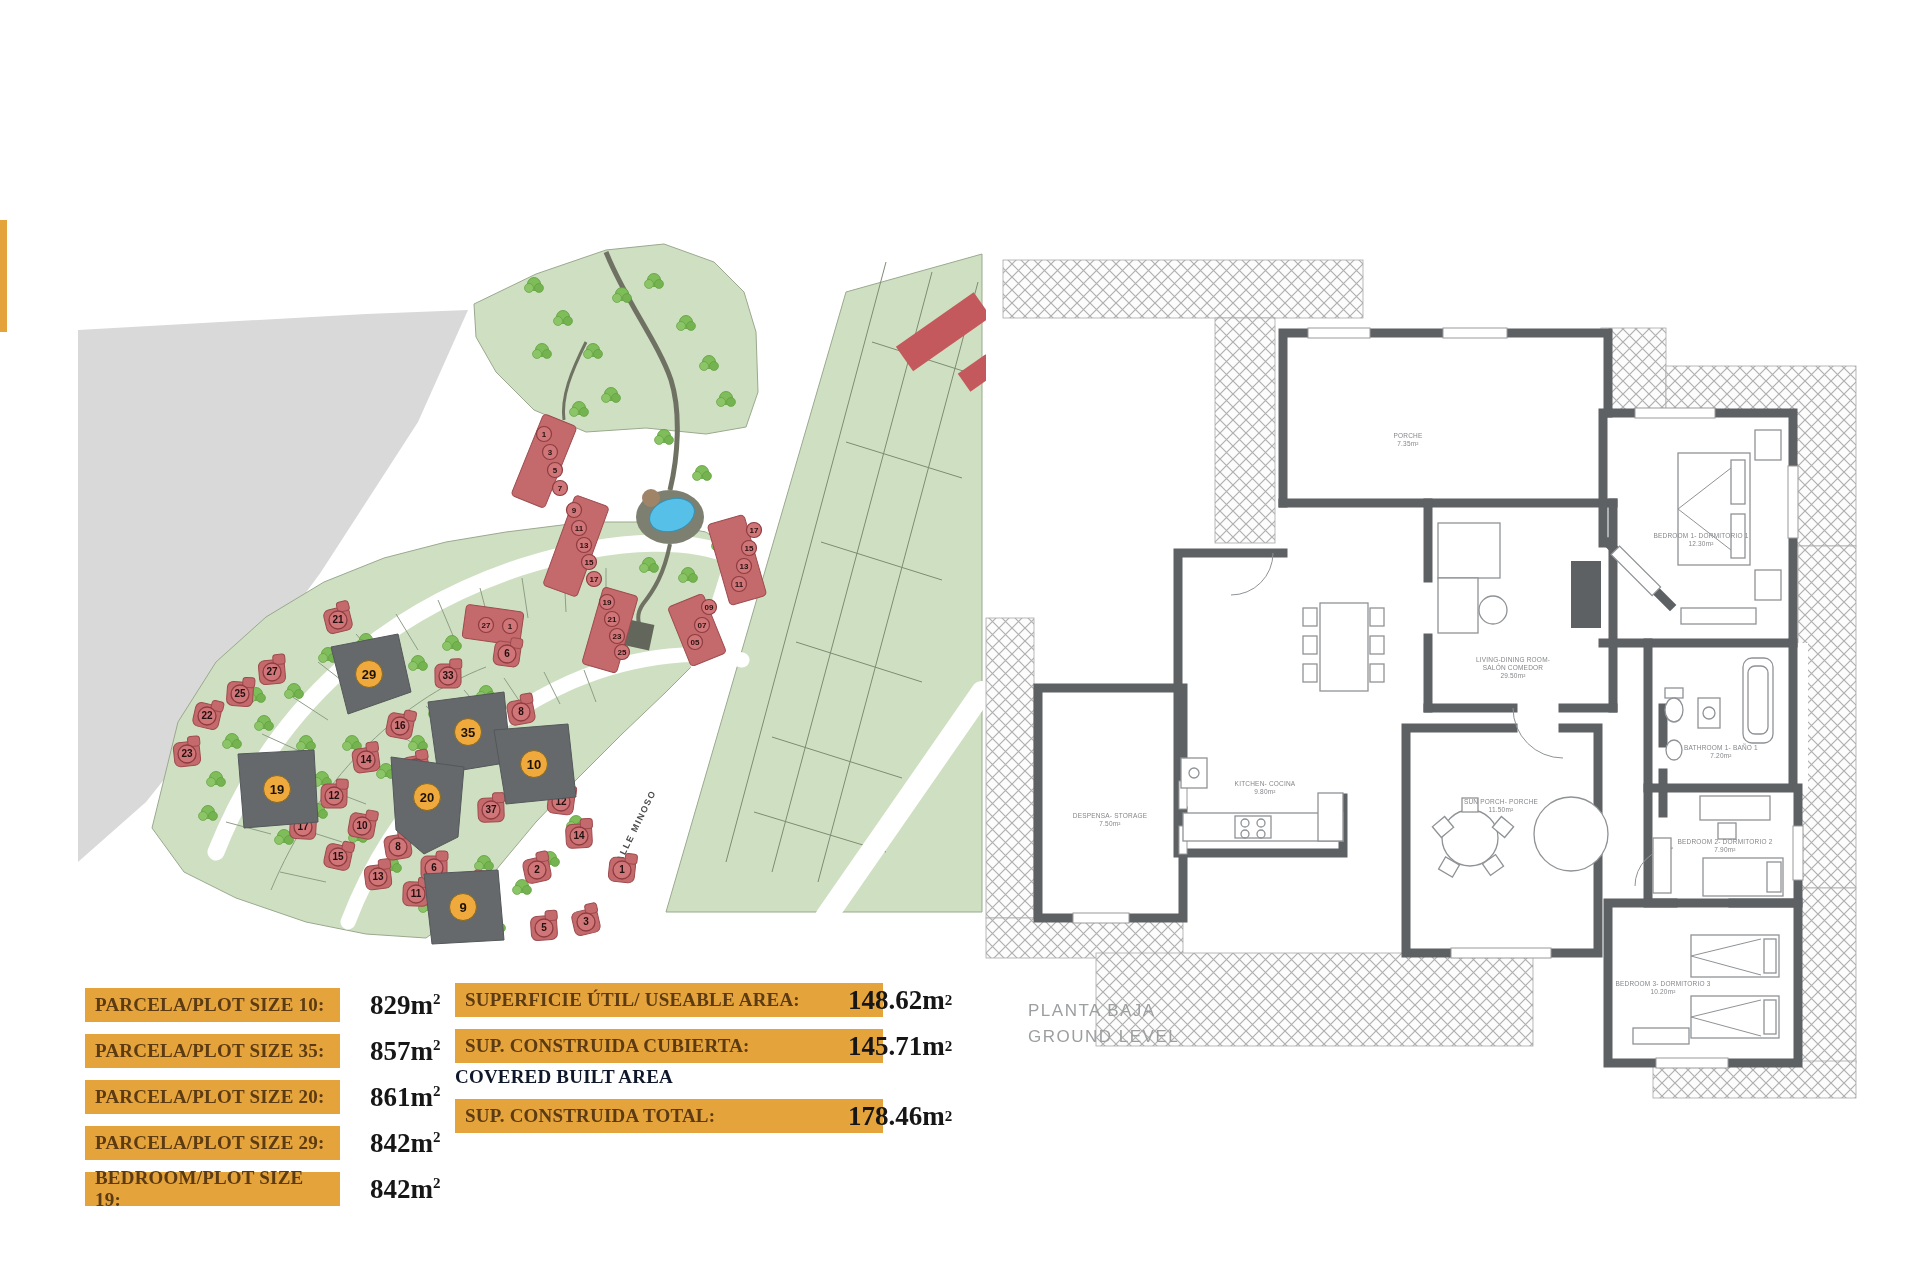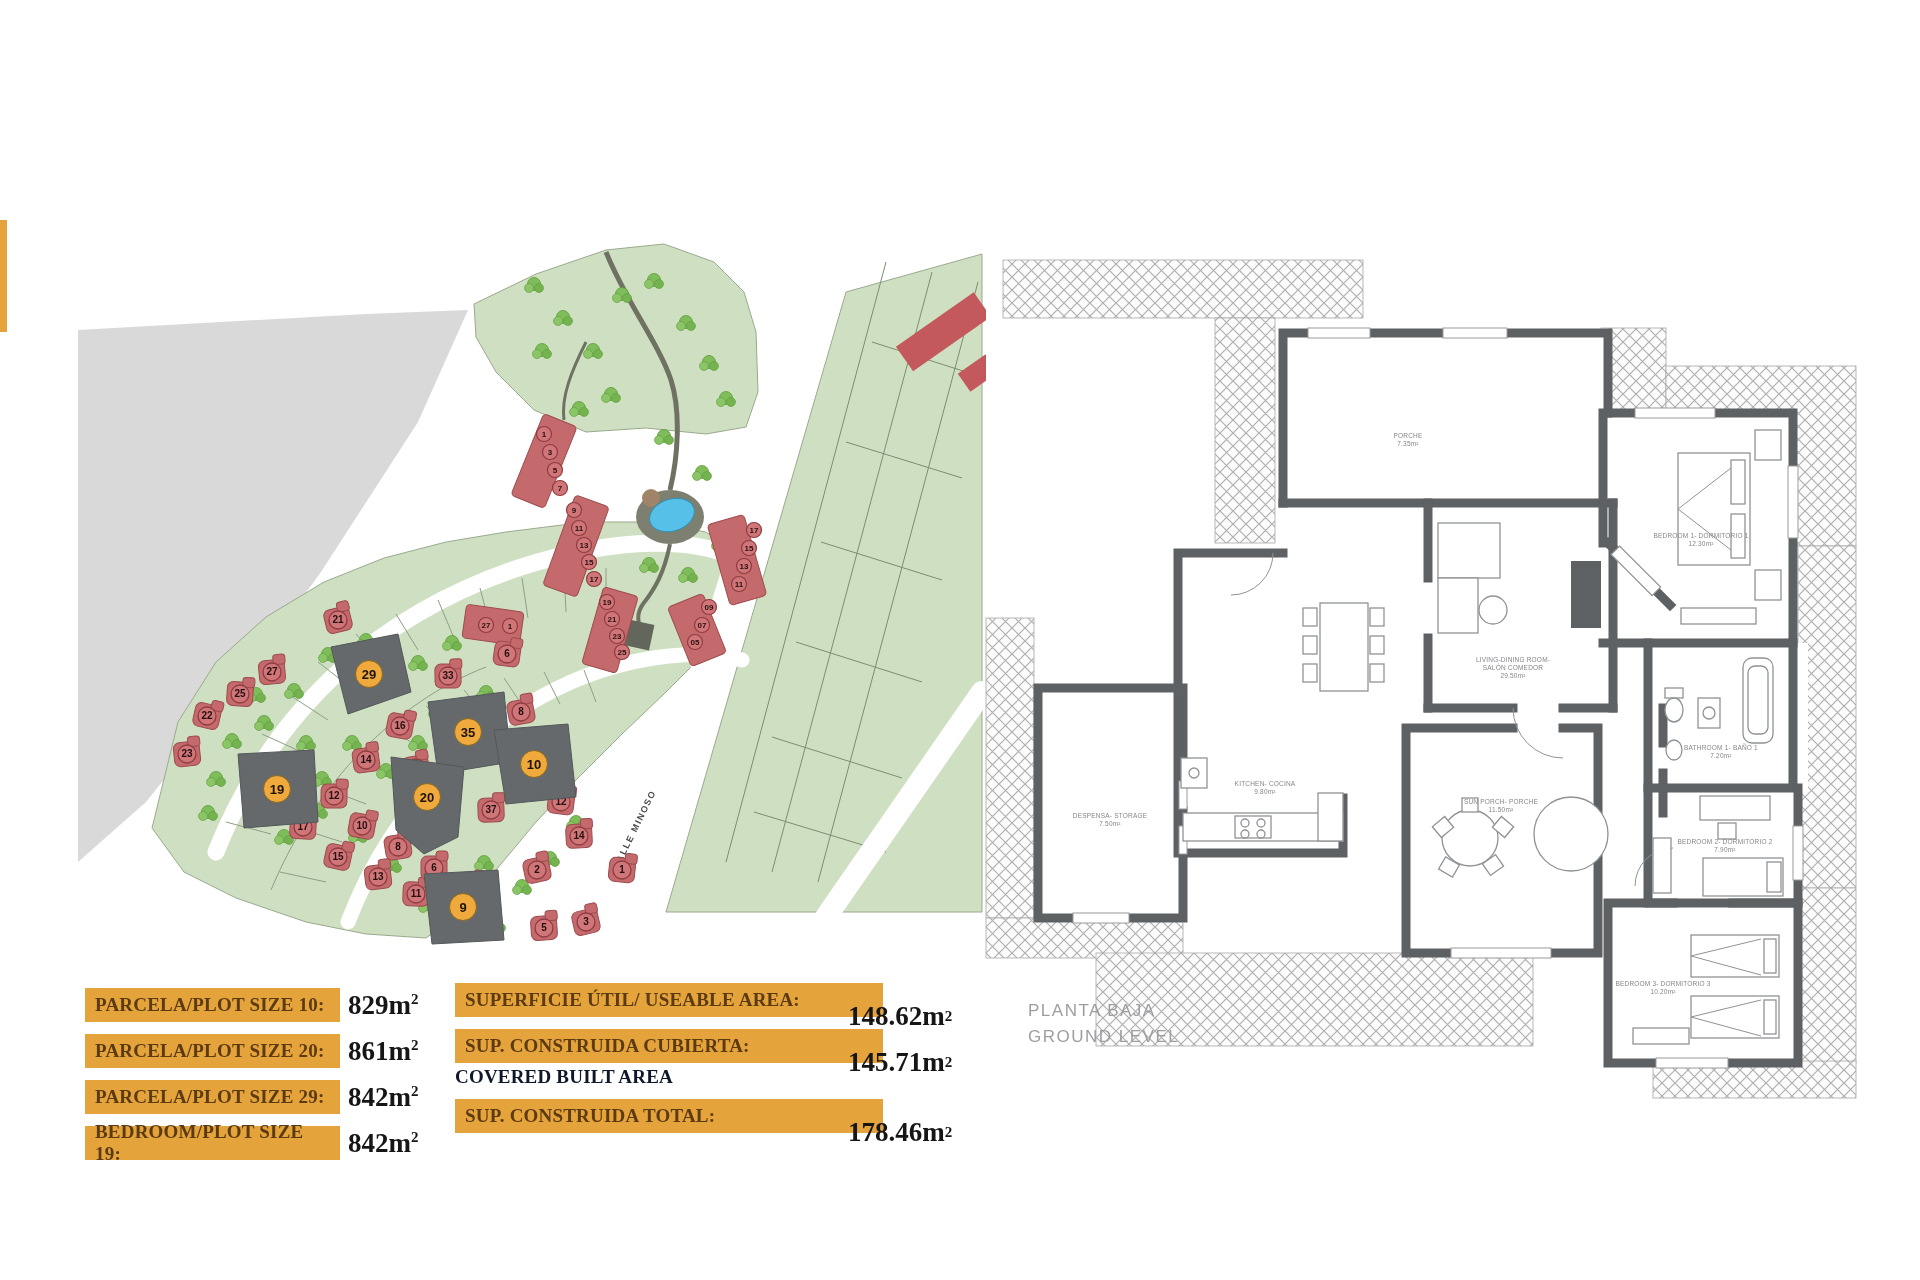--- a/index.html
+++ b/index.html
@@ -12,26 +12,26 @@
   #page{position:relative;width:1920px;height:1280px;background:#fff;overflow:hidden;
         font-family:"Liberation Serif",serif;}
   #accent-bar{position:absolute;left:0;top:220px;width:7px;height:112px;background:var(--table_orange);}
   svg{position:absolute;}
   .cellrow{display:flex;align-items:center;margin-bottom:12px;}
   .ocell{background:var(--table_orange);color:var(--table_text);font-weight:bold;
          font-size:19px;height:34px;display:flex;align-items:center;padding:0 8px 0 10px;
          box-sizing:border-box;letter-spacing:.2px;}
   #plot-table{position:absolute;left:85px;top:988px;width:460px;}
   #plot-table .ocell{width:255px;}
-  .val{color:var(--value_text);font-weight:bold;font-size:27px;margin-left:8px;white-space:nowrap;}
+  .val{color:var(--value_text);font-weight:bold;font-size:27px;margin-left:30px;white-space:nowrap;}
   .val sup{font-size:15px;}
   #area-table{position:absolute;left:455px;top:983px;width:540px;}
   .arow{position:relative;}
   .arow .ocell{width:428px;}
-  .arow .val{position:absolute;left:393px;top:16px;height:34px;display:flex;align-items:center;margin-left:0;}
+  .arow .val{position:absolute;left:393px;top:0;height:34px;display:flex;align-items:center;margin-left:0;}
   .sublab{color:#0f172a;font-weight:bold;font-size:19px;margin:3px 0 11px 0;letter-spacing:.2px;}
   .mb12{margin-bottom:12px;}
   text{font-family:"Liberation Sans",sans-serif;}
   .roomlabel{fill:var(--label_gray);font-size:6.5px;letter-spacing:.2px;}
   .ptitle{fill:var(--title_gray);font-size:17px;letter-spacing:1.5px;}
   .wallstroke{stroke:var(--wall);stroke-width:9;fill:none;stroke-linecap:square;}
   .furn{stroke:#8f9396;stroke-width:1.3;fill:#fff;}
   .furnline{stroke:#8f9396;stroke-width:1;fill:none;}
   .winrect{fill:#fff;stroke:#9a9a9a;stroke-width:1;}
   .street{fill:#4a4a4a;font-size:9px;letter-spacing:1.5px;font-weight:bold;}
@@ -797,20 +797,24 @@
     <text class="ptitle" x="55" y="778">PLANTA BAJA</text>
     <text class="ptitle" x="55" y="804">GROUND LEVEL</text>
   </svg>
 
   <div id="plot-table">
     <div class="cellrow">
       <div class="ocell">PARCELA/PLOT SIZE 10:</div>
       <div class="val"><span>829</span><span>m</span><sup>2</sup></div>
     </div>
     <div class="cellrow">
+      <div class="ocell">PARCELA/PLOT SIZE 35:</div>
+      <div class="val"><span>857</span><span>m</span><sup>2</sup></div>
+    </div>
+    <div class="cellrow">
       <div class="ocell">PARCELA/PLOT SIZE 20:</div>
       <div class="val"><span>861</span><span>m</span><sup>2</sup></div>
     </div>
     <div class="cellrow">
       <div class="ocell">PARCELA/PLOT SIZE 29:</div>
       <div class="val"><span>842</span><span>m</span><sup>2</sup></div>
     </div>
     <div class="cellrow">
       <div class="ocell">BEDROOM/PLOT SIZE 19:</div>
       <div class="val"><span>842</span><span>m</span><sup>2</sup></div>

